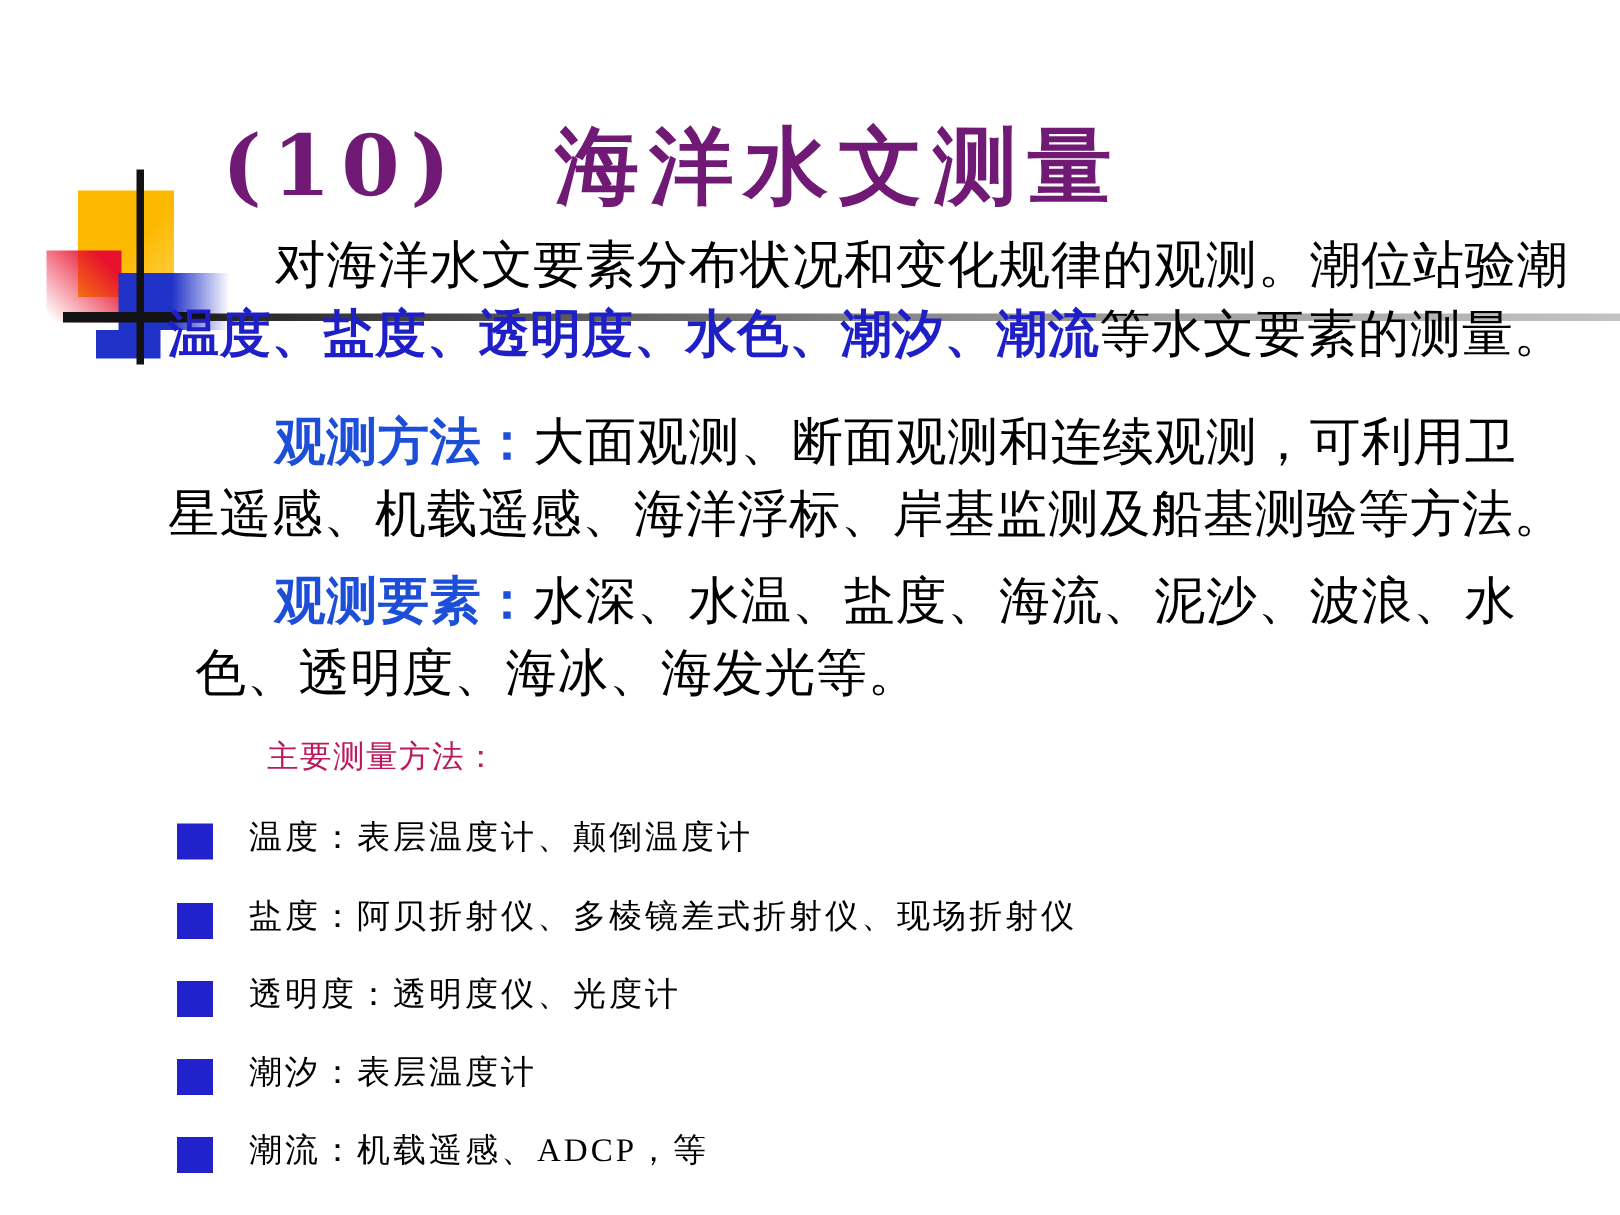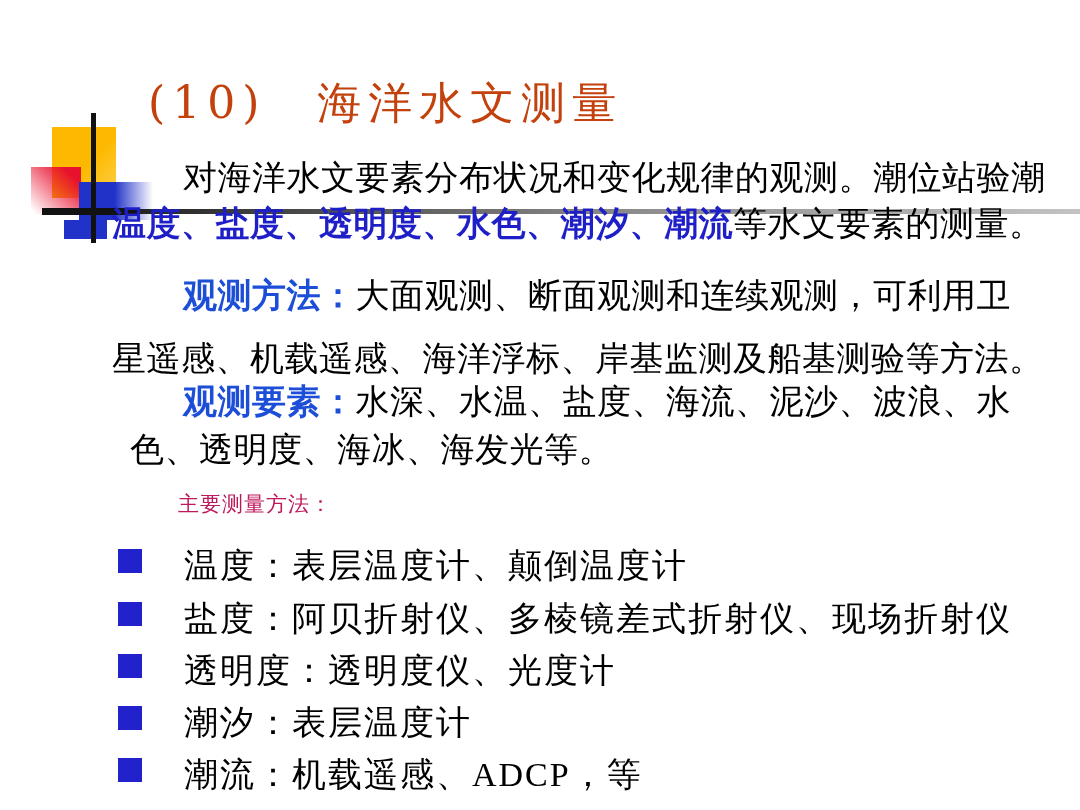--- a/index.html
+++ b/index.html
@@ -44,23 +44,23 @@
   }
   .divider{
     left:45px;top:209px;width:1035px;height:5px;
     background:linear-gradient(to right,#0a0a0a 0%,#3a3a3a 18%,#8a8a8a 55%,#c3c3c3 100%);
     z-index:4;
   }
   
   .txt{position:absolute;white-space:nowrap;z-index:6;color:#000;}
   .title{
     left:148px;top:74px;
-    font-size:44px;font-weight:normal;
+    font-size:56px;font-weight:bold;
     letter-spacing:7px;
-    color:#c2410c;
+    color:#701a75;
     font-family:"DejaVu Serif","Liberation Serif",serif;
   }
   .body-line{font-size:34px;letter-spacing:0.5px;line-height:1.2;}
   .indent{left:183px;}
   .flush{left:112px;}
   .blue-em{color:#1f1fc8;font-weight:bold;}
   .red-em{color:#1d4ed8;font-weight:bold;}
   .subheading{
     left:178px;top:490px;
     font-size:21px;font-weight:normal;
@@ -68,21 +68,21 @@
     color:#be185d;
     font-family:"Liberation Sans","DejaVu Sans",sans-serif;
   }
   .bullet-row{position:absolute;left:118px;z-index:6;}
   .bullet-sq{
     position:absolute;left:0;top:6px;width:24px;height:24px;
     background:#2222cc;
   }
   .bullet-txt{
     position:absolute;left:48px;top:0;
-    font-size:34px;letter-spacing:2px;white-space:nowrap;color:#000;margin-left:18px;
+    font-size:22px;letter-spacing:2px;white-space:nowrap;color:#000;
   }
 </style>
 </head>
 <body>
 
 <div class="slide">
 
   <div class="deco sq-yellow"></div>
   <div class="deco sq-red"></div>
   <div class="deco sq-blue"></div>
@@ -96,21 +96,21 @@
   <div class="txt body-line indent" style="top:158px;">
     <span>对海洋水文要素分布状况和变化规律的观测。潮位站验潮</span>
   </div>
   <div class="txt body-line flush" style="top:204px;">
     <span class="blue-em">温度、盐度、透明度、水色、潮汐、潮流</span><span>等水文要素的测量。</span>
   </div>
 
   <div class="txt body-line indent" style="top:276px;">
     <span class="red-em">观测方法：</span><span>大面观测、断面观测和连续观测，可利用卫</span>
   </div>
-  <div class="txt body-line flush" style="top:324px;margin-top:15px;">
+  <div class="txt body-line flush" style="top:324px;">
     <span>星遥感、机载遥感、海洋浮标、岸基监测及船基测验等方法。</span>
   </div>
 
   <div class="txt body-line indent" style="top:382px;text-align:center;">
     <span class="red-em">观测要素：</span><span>水深、水温、盐度、海流、泥沙、波浪、水</span>
   </div>
   <div class="txt body-line flush" style="top:430px;margin-left:18px;">
     <span>色、透明度、海冰、海发光等。</span>
   </div>
 

